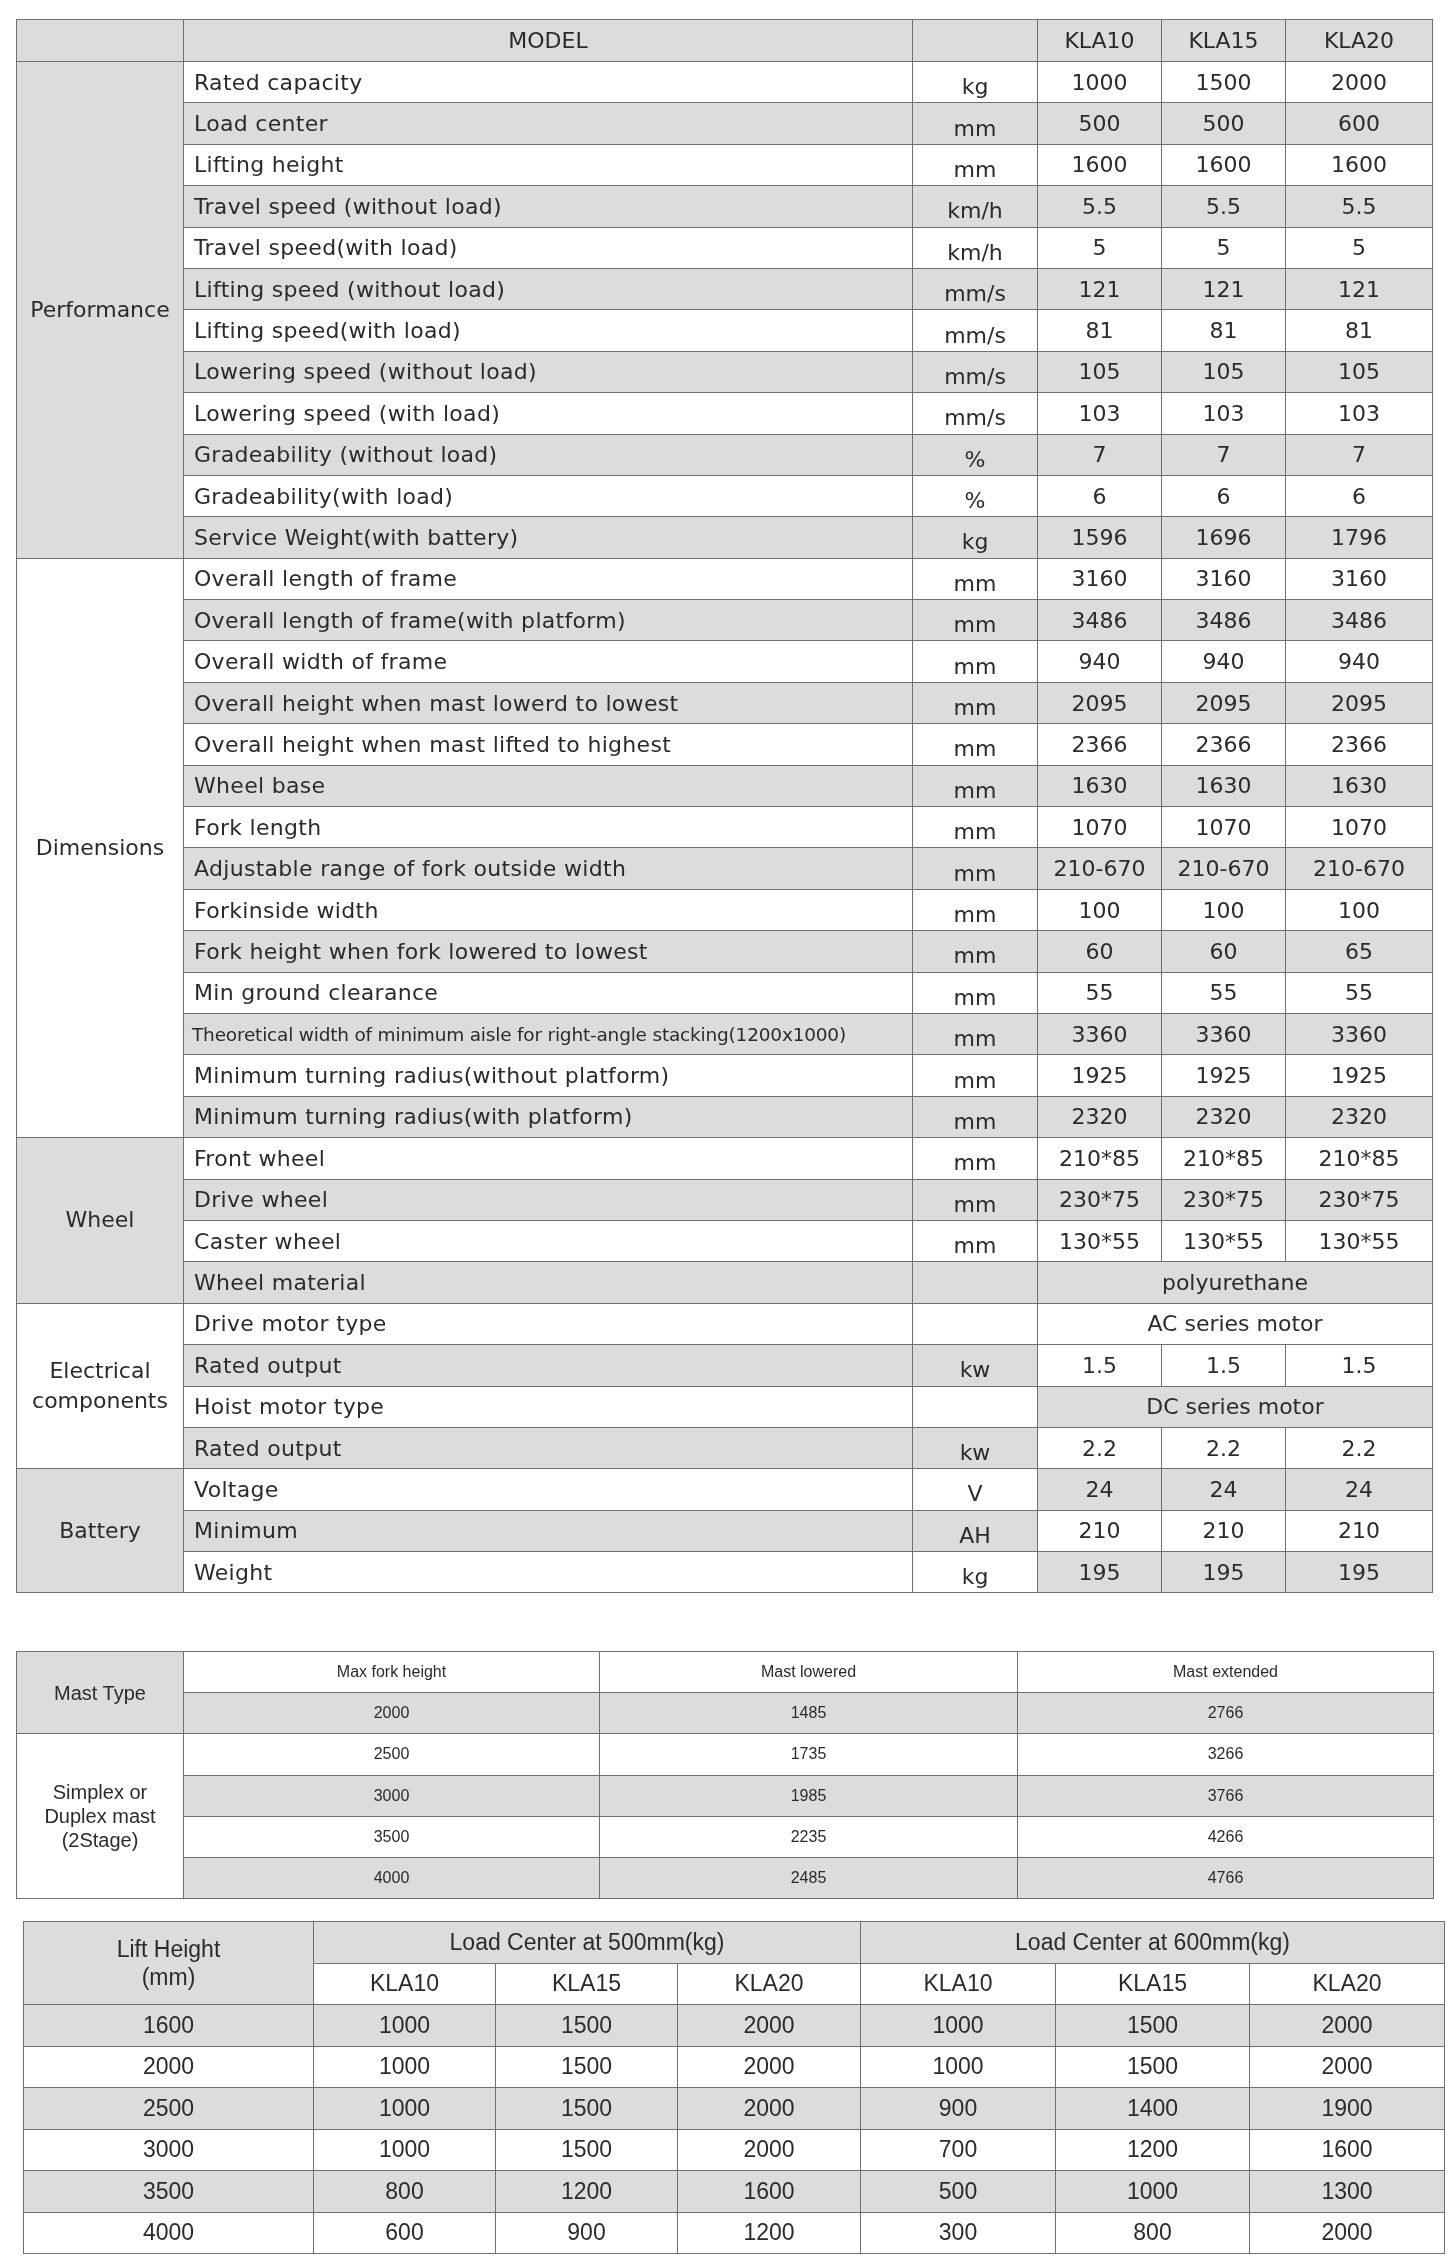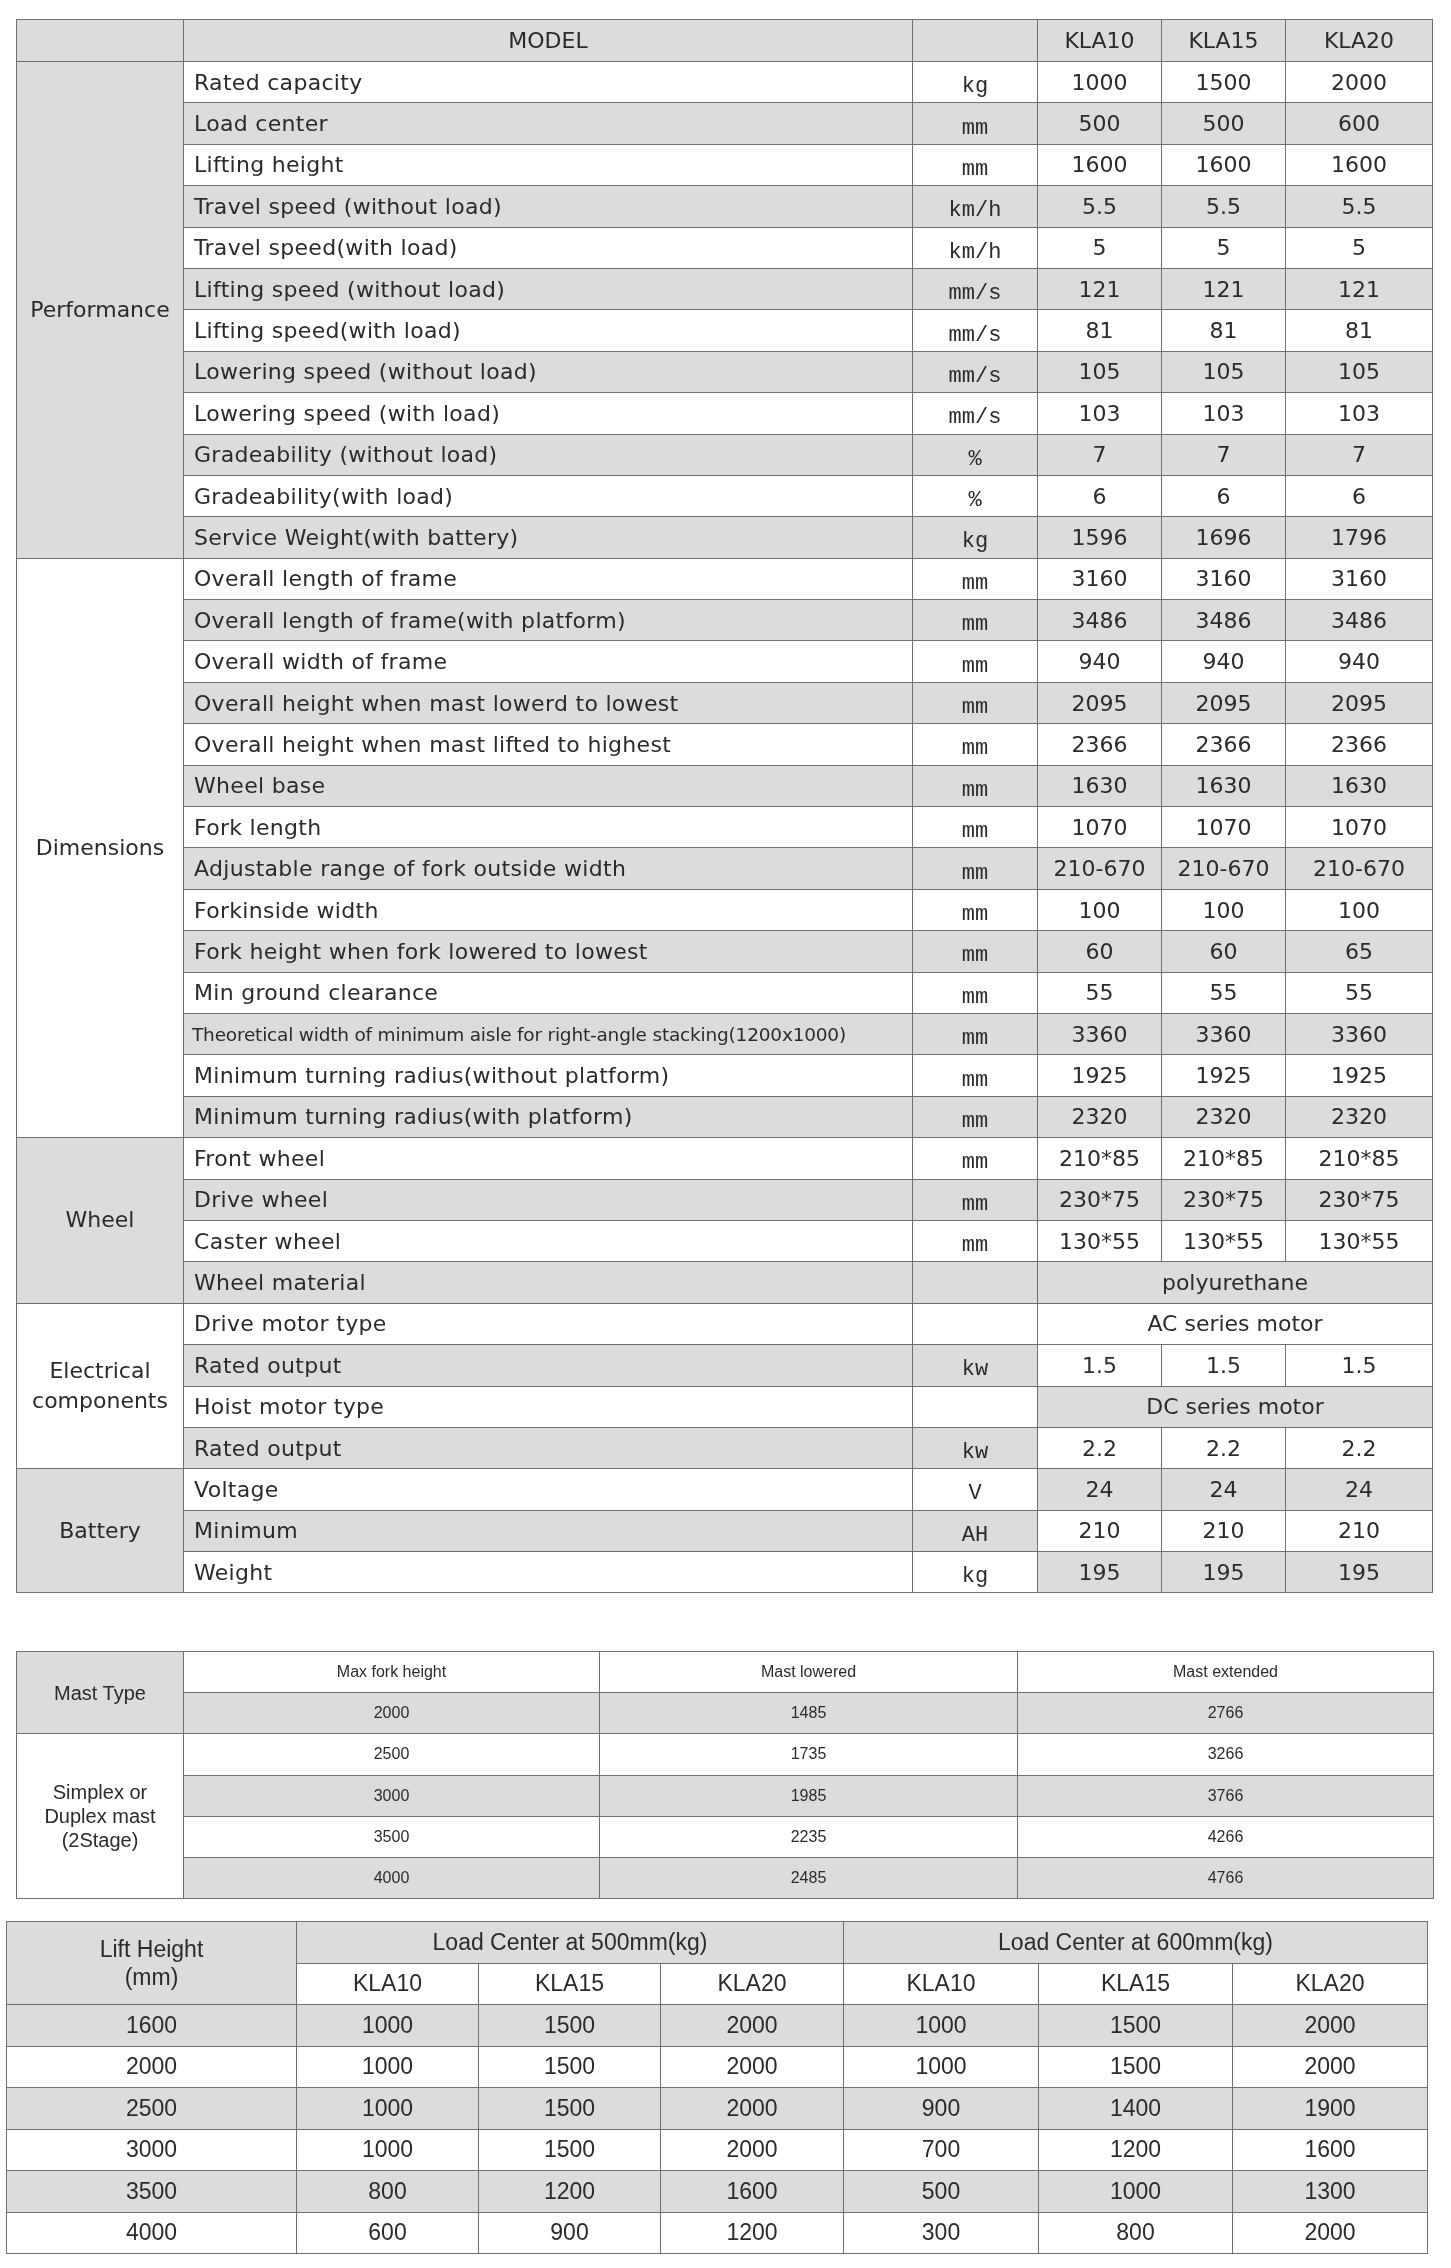--- a/index.html
+++ b/index.html
@@ -6,29 +6,29 @@
   body { width: 1451px; height: 2268px; position: relative; overflow: hidden;
          font-family: "DejaVu Sans", "Liberation Sans", sans-serif; color: #2b2b2b; }
   table { position: absolute; border-collapse: collapse; table-layout: fixed; }
   td { border: 1.5px solid #707070; padding: 0; font-size: 22px; text-align: center;
        vertical-align: middle; white-space: nowrap; overflow: hidden; background: #ffffff; }
   td.g { background: #dcdcdc; }
   td.w { background: #ffffff; }
   td.item { text-align: left; padding-left: 10px; font-size: 22px; letter-spacing: 0.3px; }
   td.item.small { font-size: 18.5px; letter-spacing: -0.2px; padding-left: 8px; }
   td.cat { font-size: 22px; line-height: 30px; white-space: normal; }
-  td.unit { padding-top: 9px; font-family: Liberation Mono, monospace; }
+  td.unit { padding-top: 9px; }
   #main { left: 16px; top: 19px; width: 1416px; }
   #main tr { height: 41.4px; }
   #main tr.hdr { height: 42px; }
   #mast { left: 16px; top: 1651px; width: 1417px; }
   #mast tr { height: 41.2px; }
   #mast td { font-family: "Liberation Sans", sans-serif; font-size: 16px; }
   #mast td.cat { font-size: 20px; line-height: 24px; }
-  #load { left: 6px; top: 1921px; width: 1421px; }
+  #load { left: 23px; top: 1921px; width: 1421px; }
   #load tr { height: 41.5px; }
   #load td { font-family: "Liberation Sans", sans-serif; font-size: 23px; }
   #load td.cat { line-height: 28px; }
 </style>
 </head>
 <body>
 
 <table id="main">
   <colgroup>
       <col style="width:167px">

